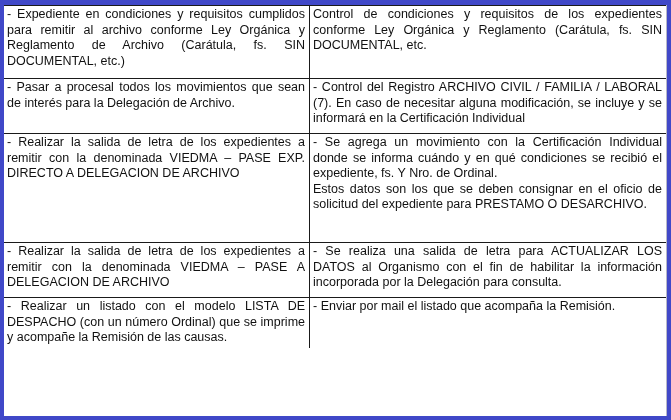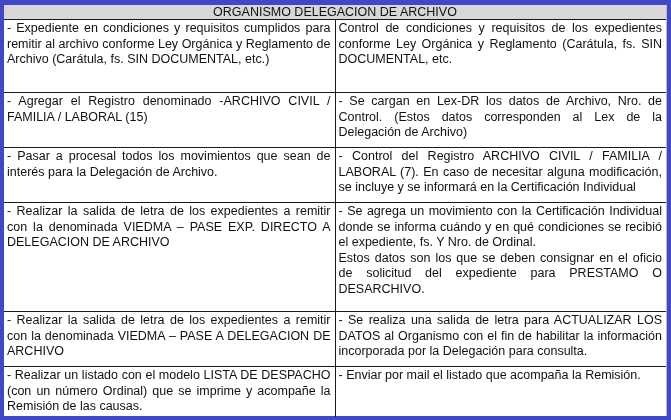--- a/index.html
+++ b/index.html
@@ -52,30 +52,23 @@
     tr.r6 td { border-bottom: none; }
     .para { display: block; }
     .nojust { text-align: left; }
   </style>
 </head>
 <body>
 
 <div class="frame">
   <table>
     <tbody>
-        <tr class="head">
-      <td colspan="2">ORGANISMO DELEGACION DE ARCHIVO</td>
-    </tr>
     <tr class="r1">
       <td class="left">- Expediente en condiciones y requisitos cumplidos para remitir al archivo conforme Ley Orgánica y Reglamento de Archivo (Carátula, fs. SIN DOCUMENTAL, etc.)</td>
       <td class="right">Control de condiciones y requisitos de los expedientes conforme Ley Orgánica y Reglamento (Carátula, fs. SIN DOCUMENTAL, etc.</td>
-    </tr>
-    <tr class="r2">
-      <td class="left">- Agregar  el Registro denominado -ARCHIVO CIVIL / FAMILIA / LABORAL (15)</td>
-      <td class="right">- Se cargan en Lex-DR los datos de Archivo, Nro.  de Control. (Estos datos corresponden al Lex de la Delegación de Archivo)</td>
     </tr>
     <tr class="r3">
       <td class="left">- Pasar a procesal todos los movimientos que sean de interés para la Delegación de Archivo.</td>
       <td class="right">- Control del Registro ARCHIVO CIVIL / FAMILIA / LABORAL (7). En caso de necesitar alguna modificación, se incluye y se informará en la Certificación Individual</td>
     </tr>
     <tr class="r4">
       <td class="left">- Realizar la salida de letra de los expedientes a remitir con la denominada  VIEDMA – PASE EXP. DIRECTO A DELEGACION DE ARCHIVO</td>
       <td class="right">
         <span class="para">- Se agrega un movimiento con la Certificación Individual donde se informa cuándo y en qué condiciones se recibió el expediente, fs. Y Nro. de Ordinal.</span>
         <span class="para">Estos datos son los que se deben consignar en el oficio de  solicitud del expediente para PRESTAMO O DESARCHIVO.</span>

